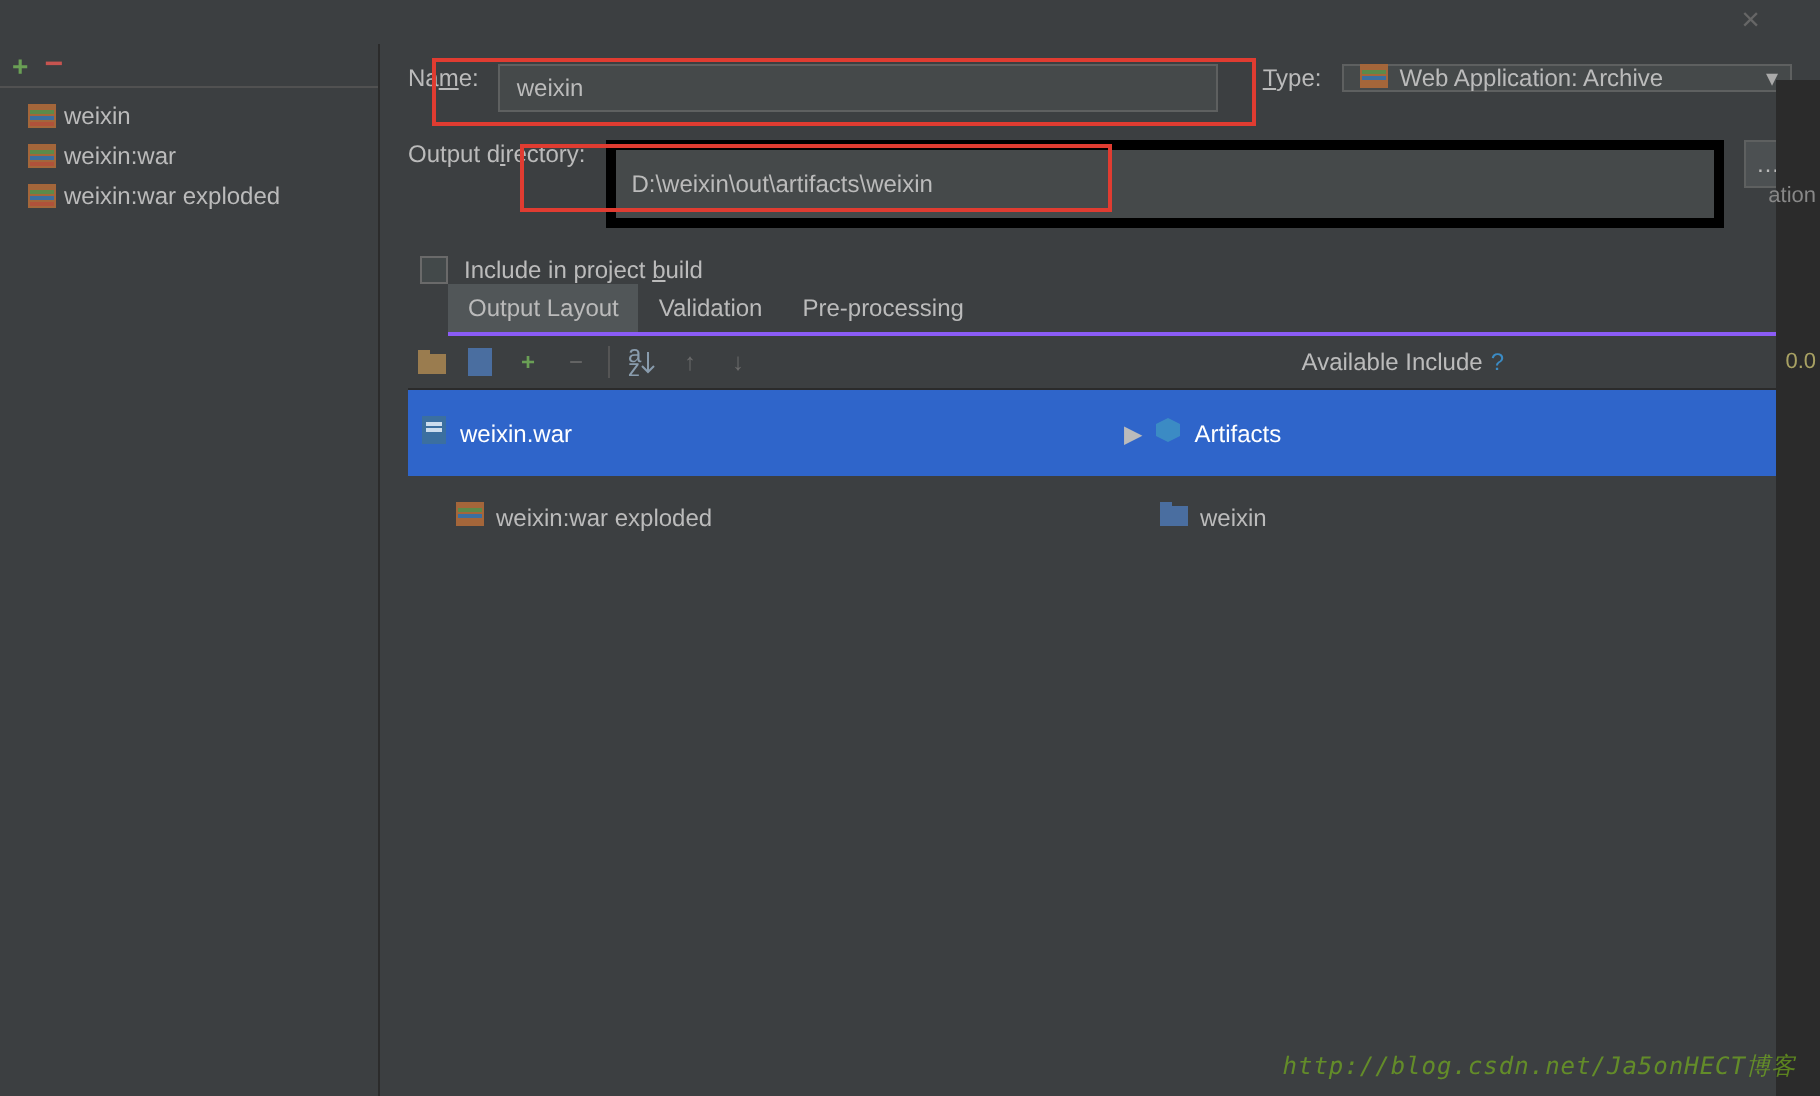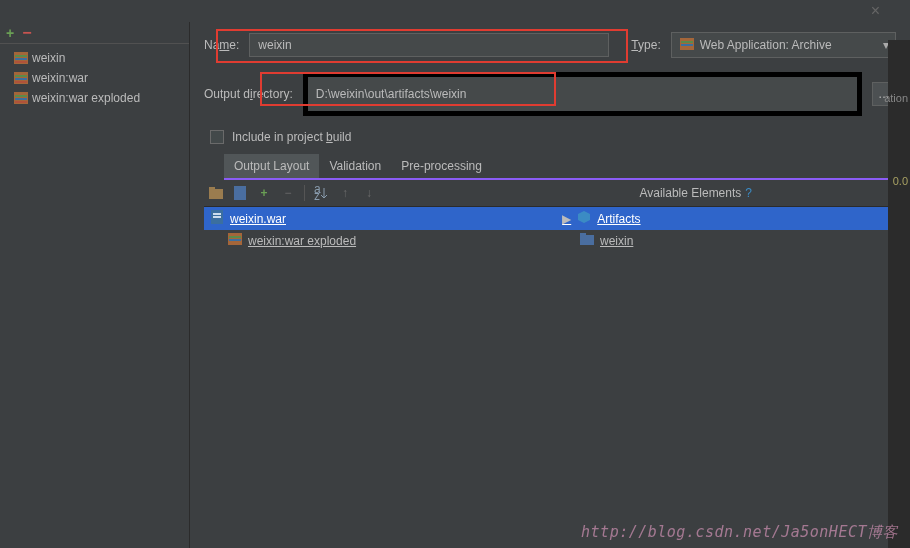--- a/index.html
+++ b/index.html
@@ -13,59 +13,59 @@
   .sidebar { width: 190px; background: #3c3f41; border-right: 1px solid #2b2b2b; display: flex; flex-direction: column; }
   .sidebar-toolbar { height: 22px; padding: 2px 6px; display: flex; gap: 8px; align-items: center; border-bottom: 1px solid #515151; }
   .plus { color: #6a9f55; font-size: 14px; font-weight: bold; }
   .minus { color: #c75450; font-size: 16px; font-weight: bold; }
   .sidebar-list { padding: 4px 0; }
   .sidebar-item { padding: 3px 8px 3px 32px; display: flex; align-items: center; gap: 6px; position: relative; cursor: pointer; }
   .sidebar-item .archive-icon { position: absolute; left: 14px; width: 14px; height: 12px; }
   
   .content { flex: 1; background: #3c3f41; padding: 10px 14px 0 14px; position: relative; }
 
-  .form-row { display: flex; align-items: center; margin-bottom: 14px; gap: 10px; }
+  .form-row { display: flex; margin-bottom: 14px; gap: 10px; }
   .form-label { color: #bbbbbb; }
   .form-label u { text-decoration: underline; }
   .input-name { width: 360px; height: 24px; background: #45494a; border: 1px solid #5e6060; color: #bbbbbb; padding: 0 8px; }
   .type-label { margin-left: 12px; }
-  .select-type { flex: 1; height: 26px; background: #45494a; border: 1px solid #5e6060; color: #bbbbbb; display: flex; align-items: center; padding: 0 8px; gap: 6px; position: relative; }
+  .select-type { flex: 1; height: 14px; background: #45494a; border: 1px solid #5e6060; color: #bbbbbb; display: flex; align-items: center; padding: 0 8px; gap: 6px; position: relative; }
   .select-type .chev { position: absolute; right: 6px; color: #aaa; }
 
   .highlight-box-1 { position: absolute; left: 216px; top: 29px; width: 412px; height: 34px; border: 2px solid #e03c31; pointer-events: none; }
   .highlight-box-2 { position: absolute; left: 260px; top: 72px; width: 296px; height: 34px; border: 2px solid #e03c31; pointer-events: none; }
 
   .input-dir { flex: 1; height: 36px; background: #45494a; border: 5px solid #000000; color: #bbbbbb; padding: 17px 8px; }
   .browse-btn { width: 24px; height: 24px; background: #4c5052; border: 1px solid #5e6060; color: #bbbbbb; display: flex; align-items: center; justify-content: center; }
 
-  .checkbox-row { display: flex; align-items: flex-start; gap: 8px; margin-bottom: 10px; padding-left: 6px; }
+  .checkbox-row { display: flex; align-items: flex-start; gap: 8px; padding-left: 6px; }
   .checkbox { width: 14px; height: 14px; background: #43494a; border: 1px solid #6a6a6a; }
 
   .tabs { display: flex; border-bottom: 2px solid #8b5cf6; margin-left: 20px; }
   .tab { padding: 5px 10px; color: #bbbbbb; cursor: pointer; background: #3c3f41; }
   .tab.active { background: #515658; }
 
   .toolbar-row { display: flex; align-items: center; gap: 8px; padding: 5px 4px; border-bottom: 1px solid #2b2b2b; }
   .toolbar-row .sep { width: 1px; height: 16px; background: #555; }
   .tb-icon { width: 16px; height: 16px; display: flex; align-items: center; justify-content: center; color: #899cad; }
   .tb-green { color: #6a9f55; font-weight: bold; }
   .tb-grey { color: #6a6a6a; }
   .avail-label { margin-left: auto; margin-right: 140px; color: #bbbbbb; }
   .help-q { color: #3b8bc4; margin-left: 4px; }
 
   .layout-panel { display: flex; }
   .left-tree { flex: 1; }
   .right-tree { width: 340px; }
-  .tree-row { display: flex; align-items: center; padding: 3px 6px; gap: 6px; text-decoration: underline; }
+  .tree-row { display: flex; align-items: center; padding: 13px 6px; gap: 6px; }
   .tree-row.head { background: #2f65ca; color: #fff; }
   .tree-row .tri-play { color: #bbbbbb; }
   .indent { padding-left: 24px; }
   .archive-icon svg, .mod-icon svg, .jig-icon svg { display: block; }
 
-  .watermark { position: absolute; bottom: 6px; right: 12px; color: #f9a8d4; font-family: Consolas, monospace; font-size: 15px; opacity: .55; letter-spacing: .5px; font-style: italic; }
+  .watermark { position: absolute; bottom: 6px; right: 12px; color: #84cc16; font-family: Consolas, monospace; font-size: 12px; opacity: .55; letter-spacing: .5px; font-style: italic; }
   .right-edge { position: absolute; right: 0; top: 40px; bottom: 0; width: 22px; background: #2b2b2b; }
   .right-edge-text { position: absolute; right: 2px; top: 45px; color: #888; font-size: 11px; margin-top: 47px; }
   .right-edge-num { position: absolute; right: 2px; top: 175px; color: #a8a163; font-size: 11px; }
 </style>
 </head>
 <body>
 
 <div class="titlebar">
   <span class="close-x">×</span>
 </div>
@@ -168,21 +168,21 @@
       <span class="tb-icon">
           <svg width="14" height="14">
             <text x="0" y="7" font-size="7" fill="#899cad">a</text>
             <text x="0" y="14" font-size="7" fill="#899cad">z</text>
             <path d="M10 2 L10 12 M7 9 L10 12 L13 9" stroke="#899cad" fill="none"></path>
           </svg>
         </span>
       <span class="tb-icon tb-grey">↑</span>
       <span class="tb-icon tb-grey">↓</span>
       <span class="avail-label">
-        <span>Available Elements</span><span class="help-q">?</span>
+        <span>Available Include</span><span class="help-q">?</span>
       </span>
     </div>
 
     <div class="layout-panel">
       <div class="left-tree">
         <div class="tree-row head">
           <span><svg width="14" height="14">
                 <rect width="12" height="14" x="1" fill="#3b6fa0"></rect>
                 <rect width="8" height="2" x="3" y="3" fill="#cde"></rect>
                 <rect width="8" height="2" x="3" y="6" fill="#cde"></rect>

